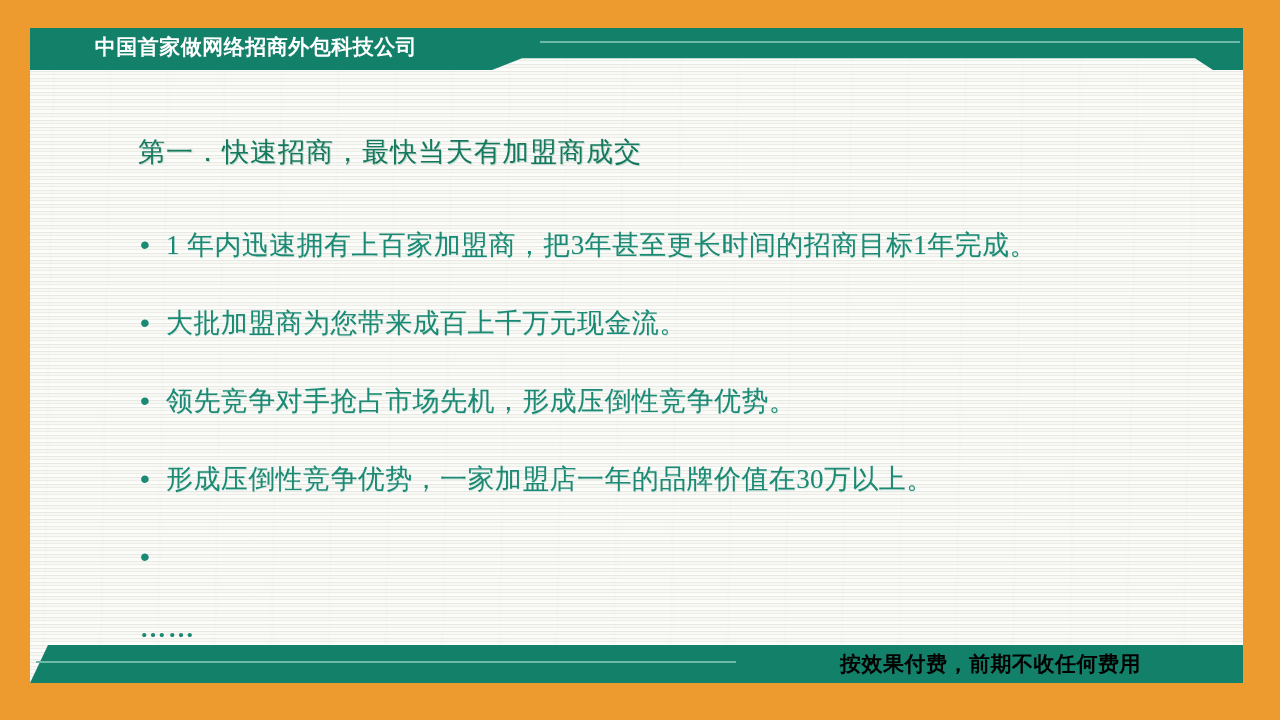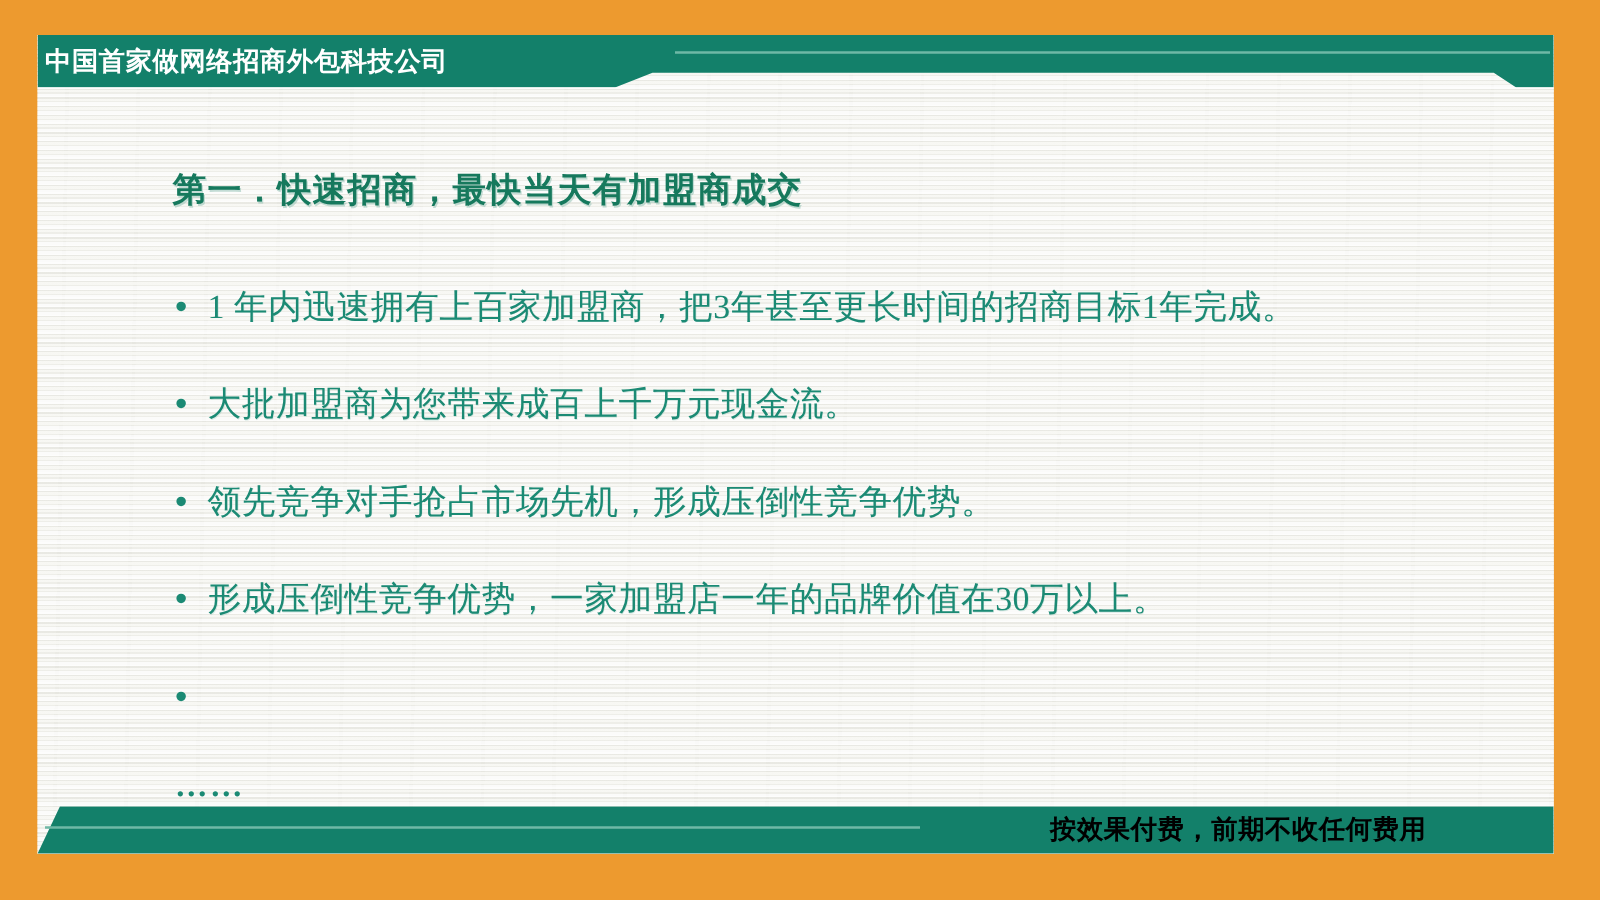--- a/index.html
+++ b/index.html
@@ -80,38 +80,39 @@
     left: 36px;
     top: 31px;
     width: 440px;
     height: 36px;
     line-height: 36px;
     color: #FFFFFF;
     font-size: 21px;
     font-weight: bold;
     letter-spacing: 0.5px;
     white-space: nowrap;
-    font-family: Liberation Serif, serif;
+    font-family: Liberation Mono, monospace;
+    text-align: center;
   }
   .header-rule {
     position: absolute;
     left: 540px;
     top: 41px;
     width: 700px;
     height: 2px;
     background: #6FB8A6;
   }
 
   
   .heading {
     position: absolute;
     left: 138px;
     top: 134px;
     font-size: 27px;
-    font-weight: bold;
+    font-weight: normal;
     color: #16795D;
     letter-spacing: 1px;
     white-space: nowrap;
     text-shadow: 1px 1px 0 rgba(150,195,182,0.55);
     font-family: "Liberation Sans", "DejaVu Sans", sans-serif;
   }
 
   
   .bullets {
     position: absolute;

